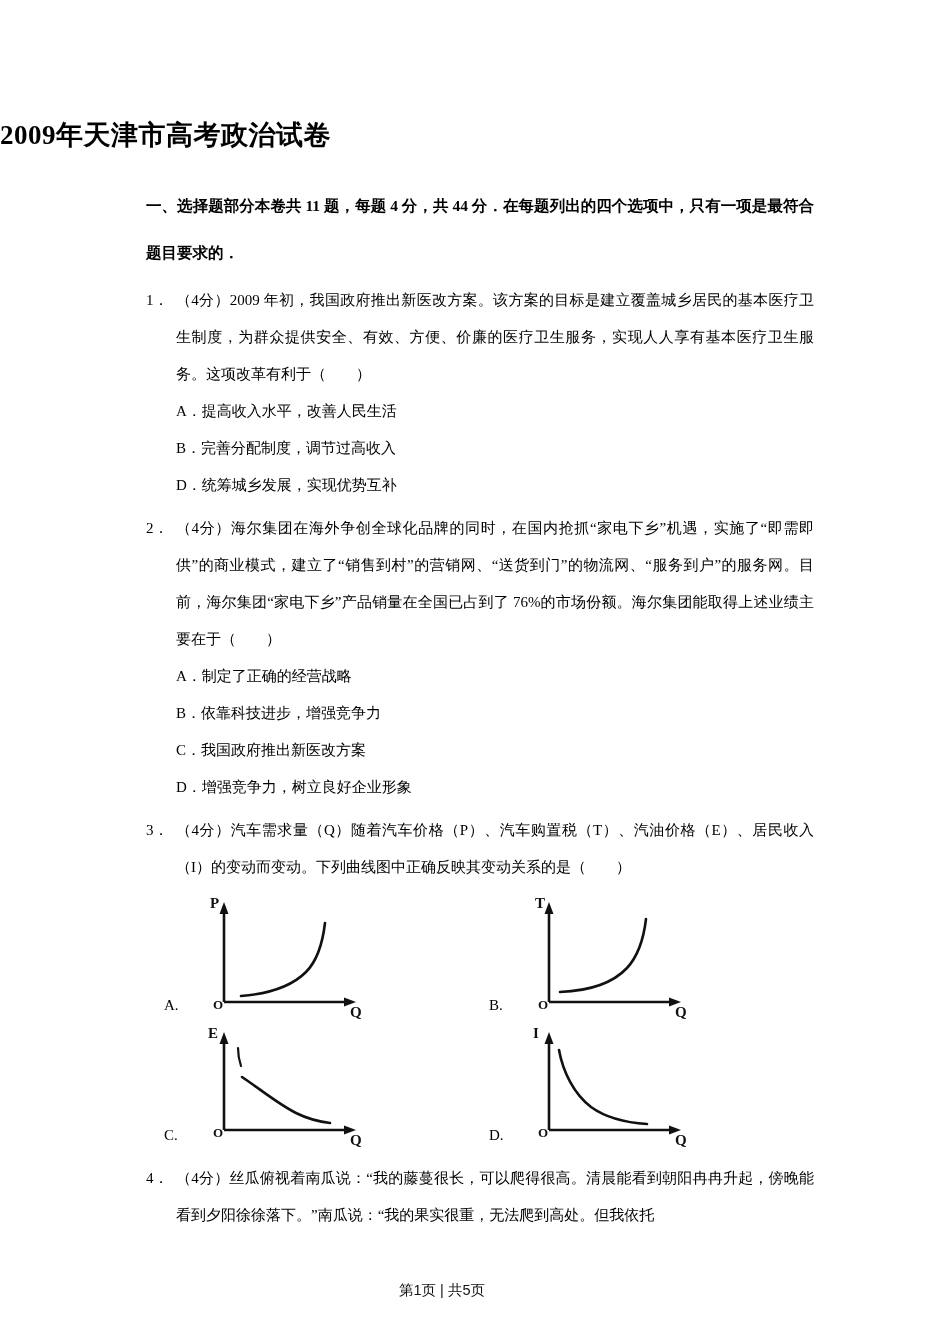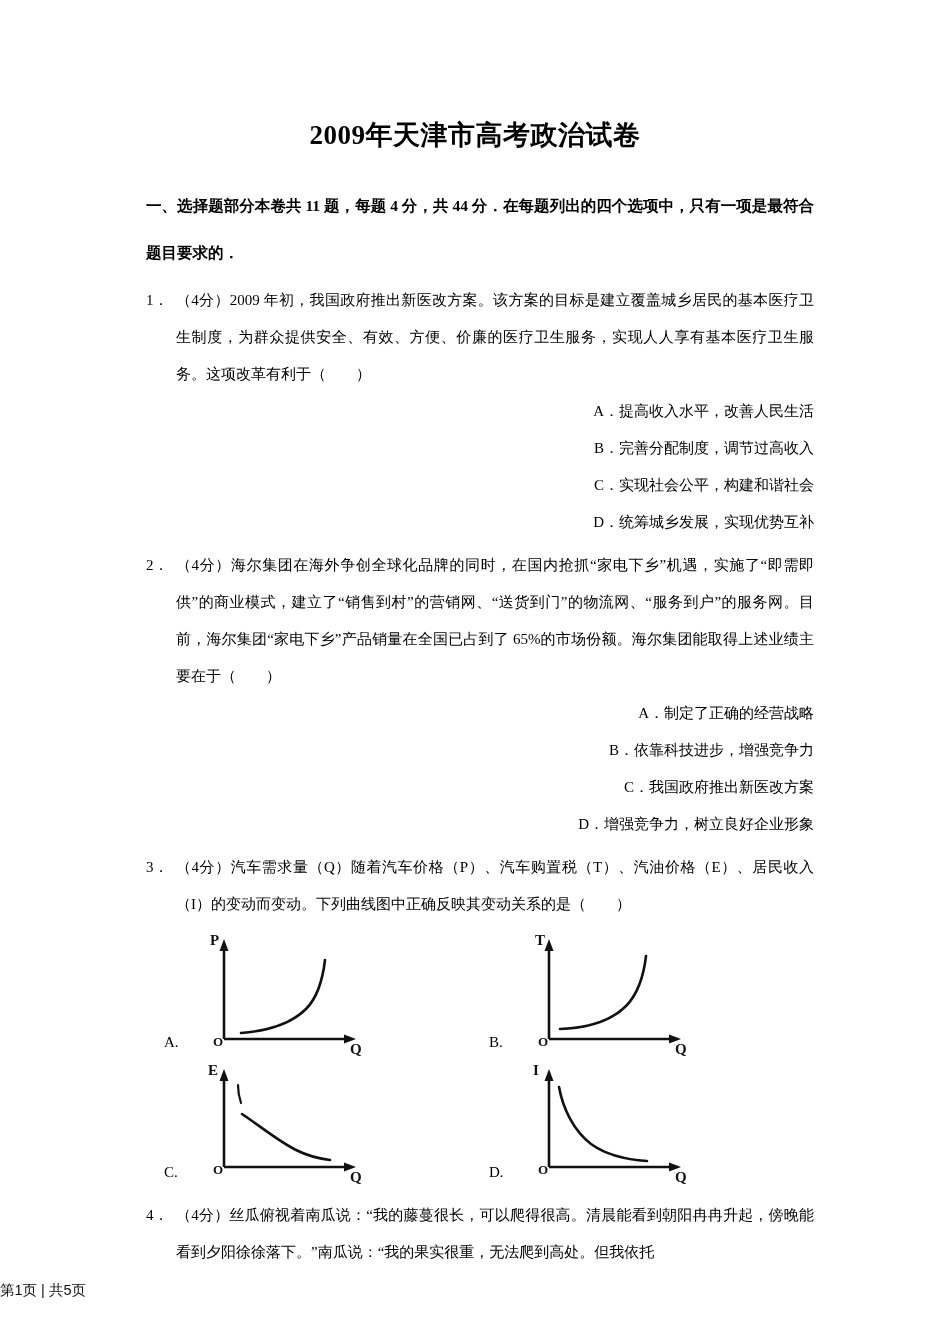--- a/index.html
+++ b/index.html
@@ -19,21 +19,20 @@
     position: relative;
     width: 950px;
     height: 1344px;
     box-sizing: border-box;
   }
   .doc-title {
     position: absolute;
     top: 117px;
     left: 0;
     width: 950px;
-    text-align: center;
     font-size: 27px;
     font-weight: bold;
     letter-spacing: 0.5px;
     font-family: "Liberation Serif", "DejaVu Serif", serif;
   }
   .content {
     position: absolute;
     top: 182px;
     left: 146px;
     width: 668px;
@@ -61,21 +60,20 @@
   }
   .q-num {
     position: absolute;
     left: 0;
     top: 0;
     font-size: 15px;
     line-height: 37px;
   }
   .q-options {
     padding-left: 30px;
-    text-align: right;
   }
   .q-option {
     font-size: 15px;
     line-height: 37px;
     white-space: nowrap;
   }
   .opt-letter {
     display: inline-block;
     min-width: 22px;
   }
@@ -104,21 +102,21 @@
     flex: 0 0 30px;
   }
   .graph-svg {
     display: block;
   }
   .footer {
     position: absolute;
     bottom: 44px;
     left: 0;
     width: 884px;
-    text-align: left;
+    text-align: center;
     font-size: 14.5px;
     font-family: "Liberation Sans", "DejaVu Sans", sans-serif;
     color: #111111;
   }
 </style>
 </head>
 <body>
 
 <div class="page">
 
@@ -134,32 +132,29 @@
         <span>（4分）2009 年初，我国政府推出新医改方案。该方案的目标是建立覆盖城乡居民的基本医疗卫生制度，为群众提供安全、有效、方便、价廉的医疗卫生服务，实现人人享有基本医疗卫生服务。这项改革有利于（　　）</span>
       </div>
       <div class="q-options">
         <div class="q-option">
           <span class="opt-letter">A．</span><span>提高收入水平，改善人民生活</span>
         </div>
         <div class="q-option">
           <span class="opt-letter">B．</span><span>完善分配制度，调节过高收入</span>
         </div>
         <div class="q-option">
-          <span class="opt-letter">C．</span><span>实现社会公平，构建和谐社会</span>
-        </div>
-        <div class="q-option">
           <span class="opt-letter">D．</span><span>统筹城乡发展，实现优势互补</span>
         </div>
       </div>
     </div>
 
     <div class="question">
       <div class="q-stem">
         <span class="q-num">2．</span>
-        <span>（4分）海尔集团在海外争创全球化品牌的同时，在国内抢抓“家电下乡”机遇，实施了“即需即供”的商业模式，建立了“销售到村”的营销网、“送货到门”的物流网、“服务到户”的服务网。目前，海尔集团“家电下乡”产品销量在全国已占到了 65%的市场份额。海尔集团能取得上述业绩主要在于（　　）</span>
+        <span>（4分）海尔集团在海外争创全球化品牌的同时，在国内抢抓“家电下乡”机遇，实施了“即需即供”的商业模式，建立了“销售到村”的营销网、“送货到门”的物流网、“服务到户”的服务网。目前，海尔集团“家电下乡”产品销量在全国已占到了 76%的市场份额。海尔集团能取得上述业绩主要在于（　　）</span>
       </div>
       <div class="q-options">
         <div class="q-option">
           <span class="opt-letter">A．</span><span>制定了正确的经营战略</span>
         </div>
         <div class="q-option">
           <span class="opt-letter">B．</span><span>依靠科技进步，增强竞争力</span>
         </div>
         <div class="q-option">
           <span class="opt-letter">C．</span><span>我国政府推出新医改方案</span>

